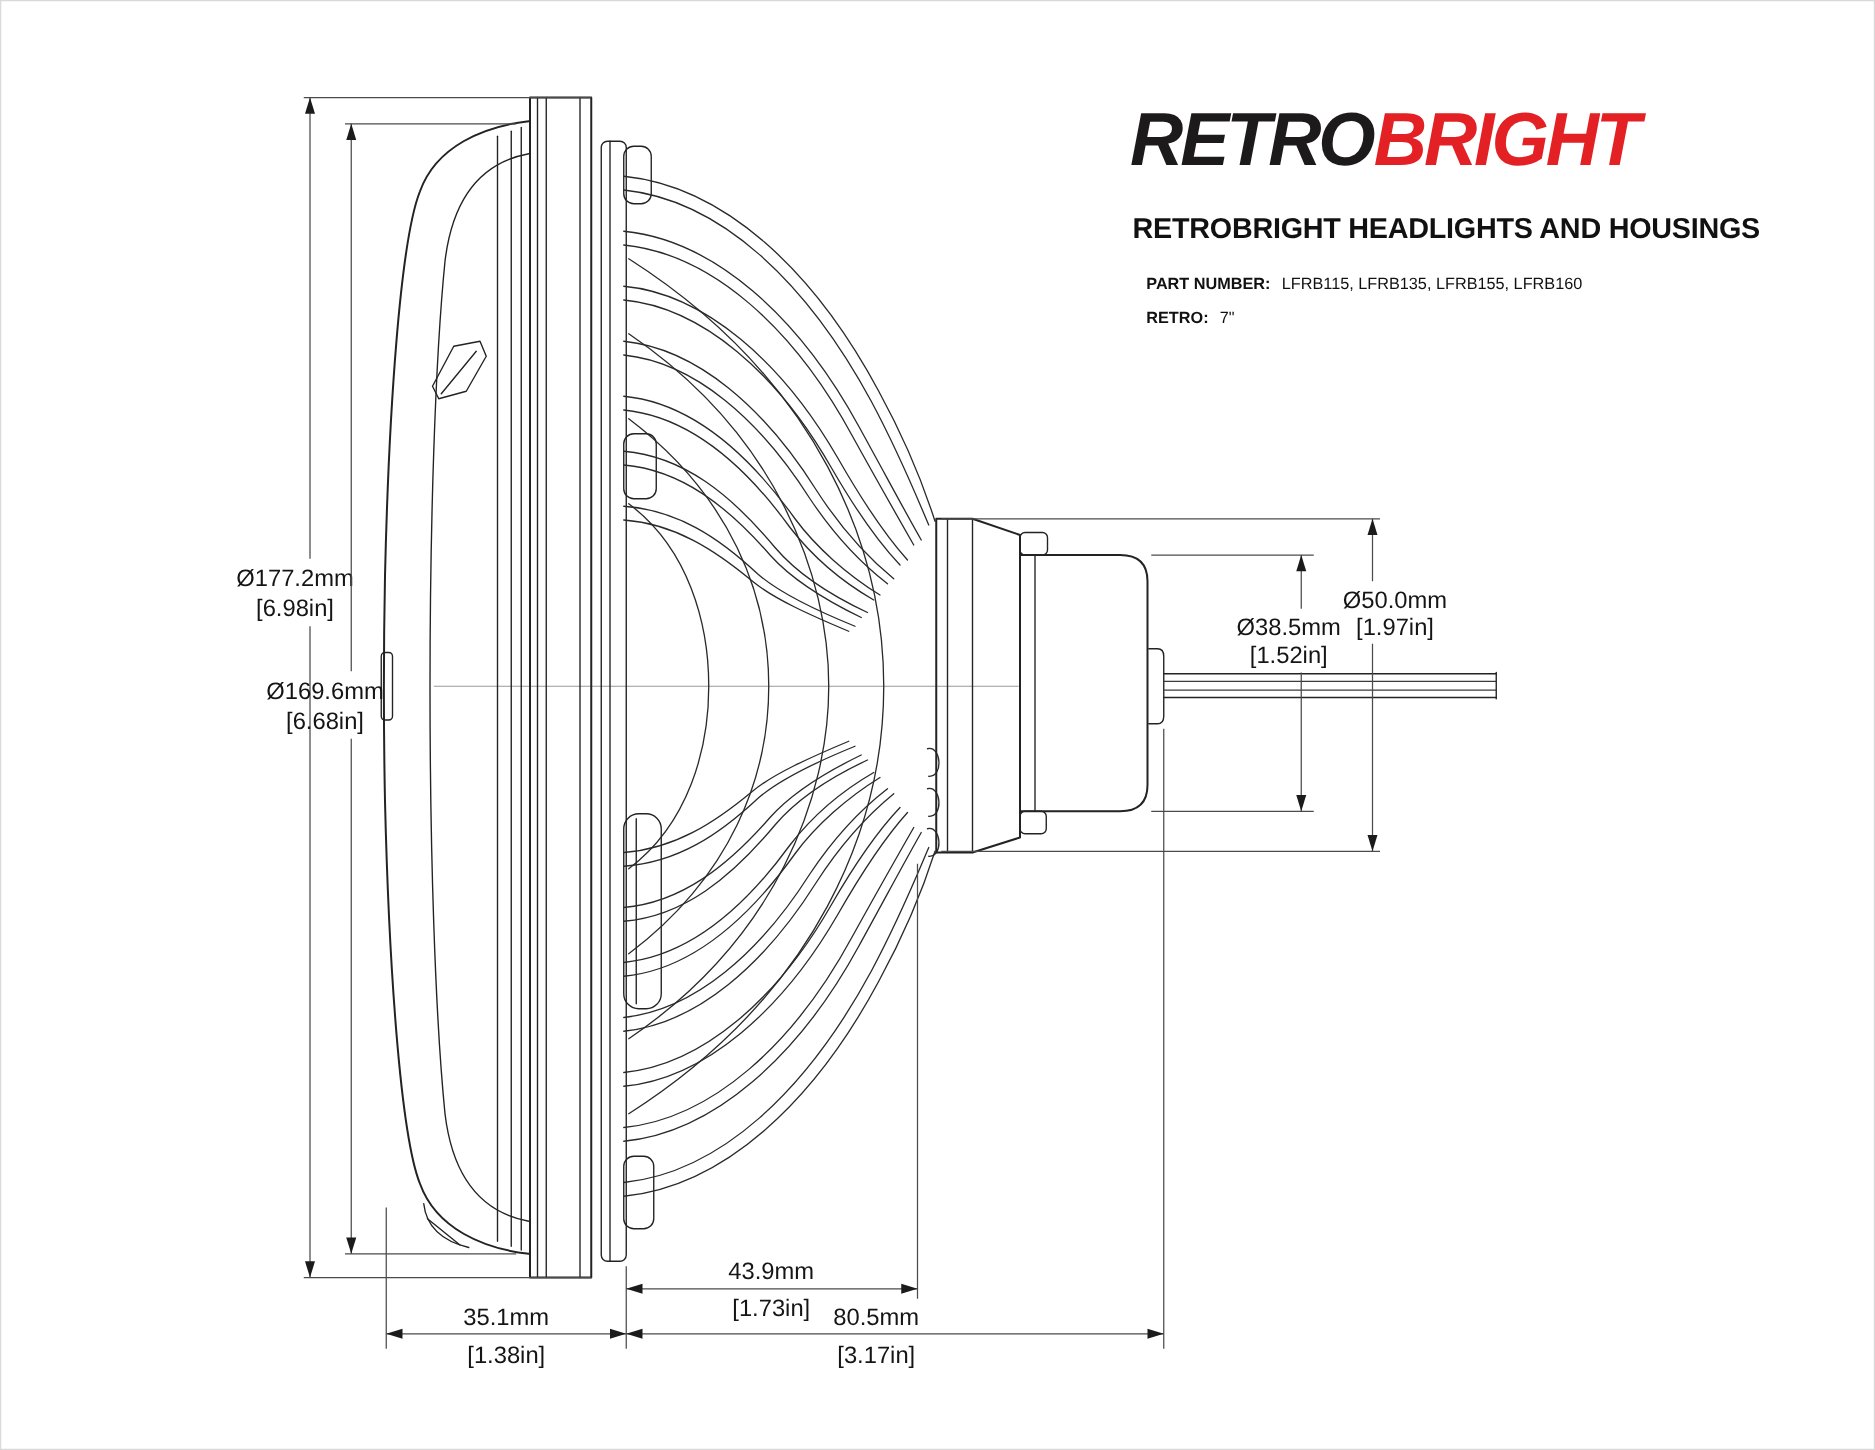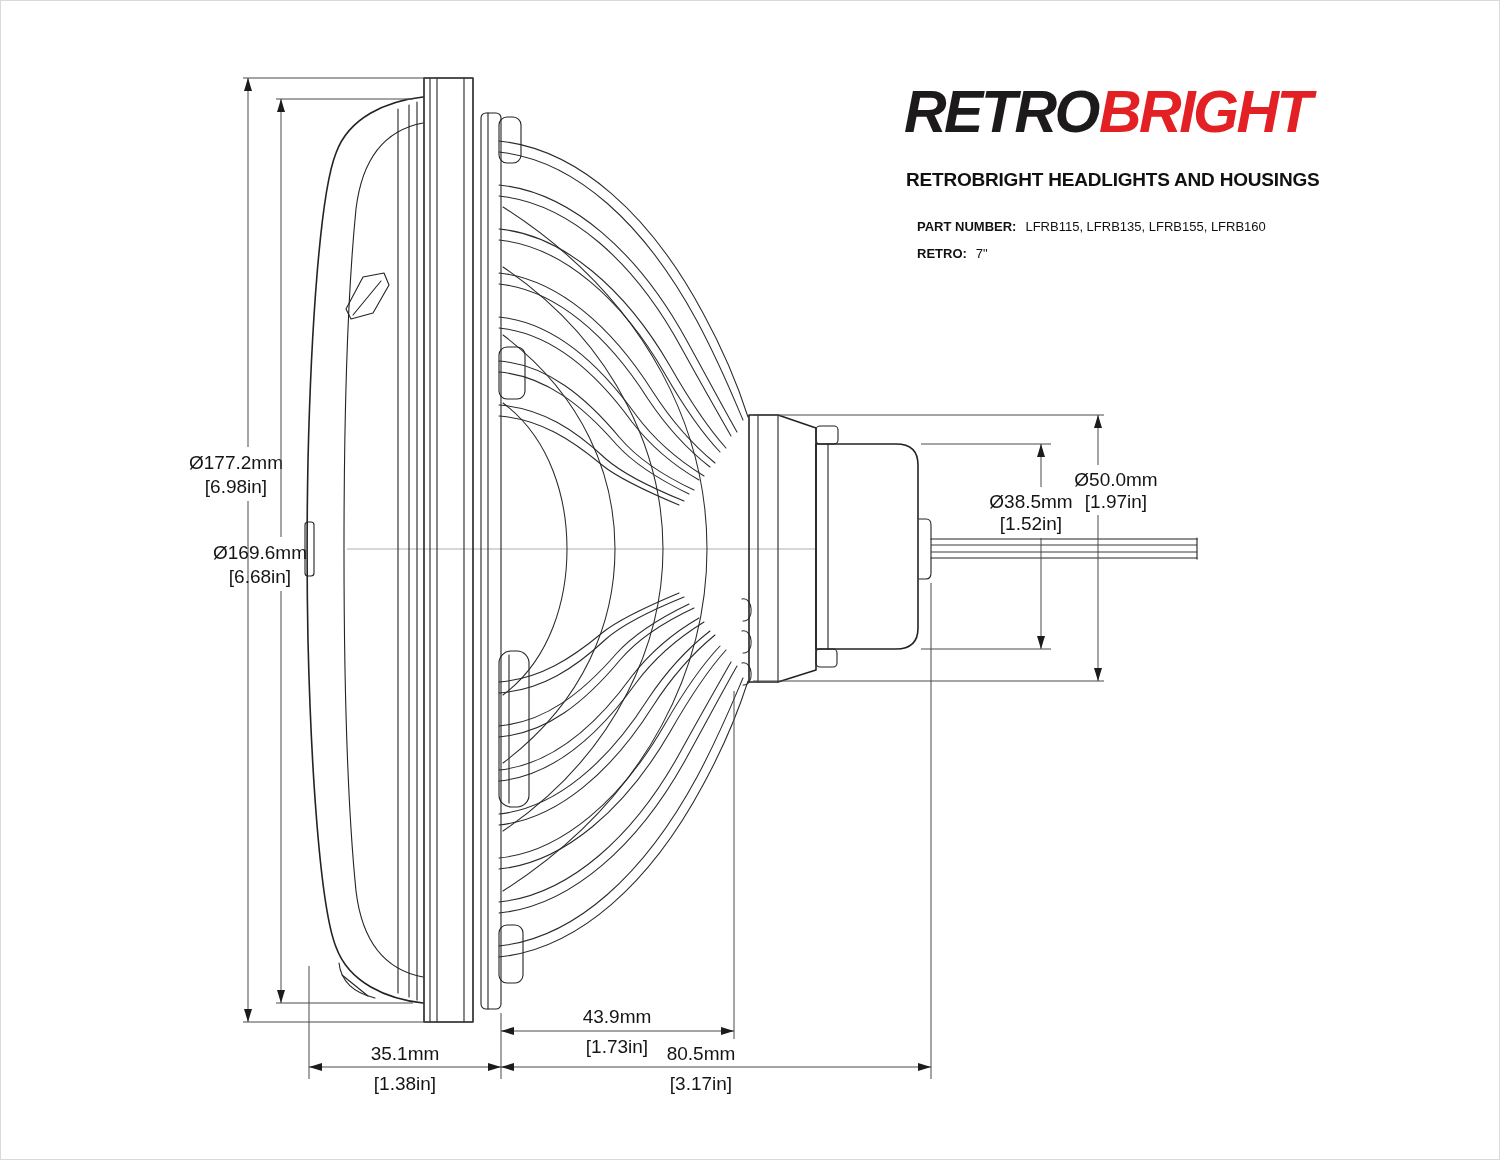--- a/index.html
+++ b/index.html
@@ -20,21 +20,21 @@
   text.dim{font-family:"Liberation Sans",sans-serif;font-size:19px;fill:#151515;text-anchor:middle;}
   
   .hdr{position:absolute;left:903px;top:0;width:560px;}
   .logo{
     position:absolute;left:0px;top:76px;white-space:nowrap;
     font-family:"Liberation Sans",sans-serif;font-weight:bold;font-style:italic;
     font-size:59px;letter-spacing:-2.5px;transform:scaleY(1.02);transform-origin:left top;
   }
   .logo .retro{color:#1d1a1b;}
   .logo .bright{color:#e32124;margin-left:1px;}
-  .doc-title{position:absolute;left:2px;top:168px;font-size:19px;font-weight:bold;letter-spacing:-0.2px;white-space:nowrap;}
+  .doc-title{position:absolute;left:2px;top:168px;font-size:23px;font-weight:bold;letter-spacing:-0.2px;white-space:nowrap;}
   .meta-line{position:absolute;left:13px;white-space:nowrap;font-size:13px;}
   .meta-line .lbl{font-weight:bold;margin-right:9px;}
   .pn{top:218px;}
   .sz{top:245px;}
 </style>
 </head>
 <body>
 
 <div id="stage">
 

